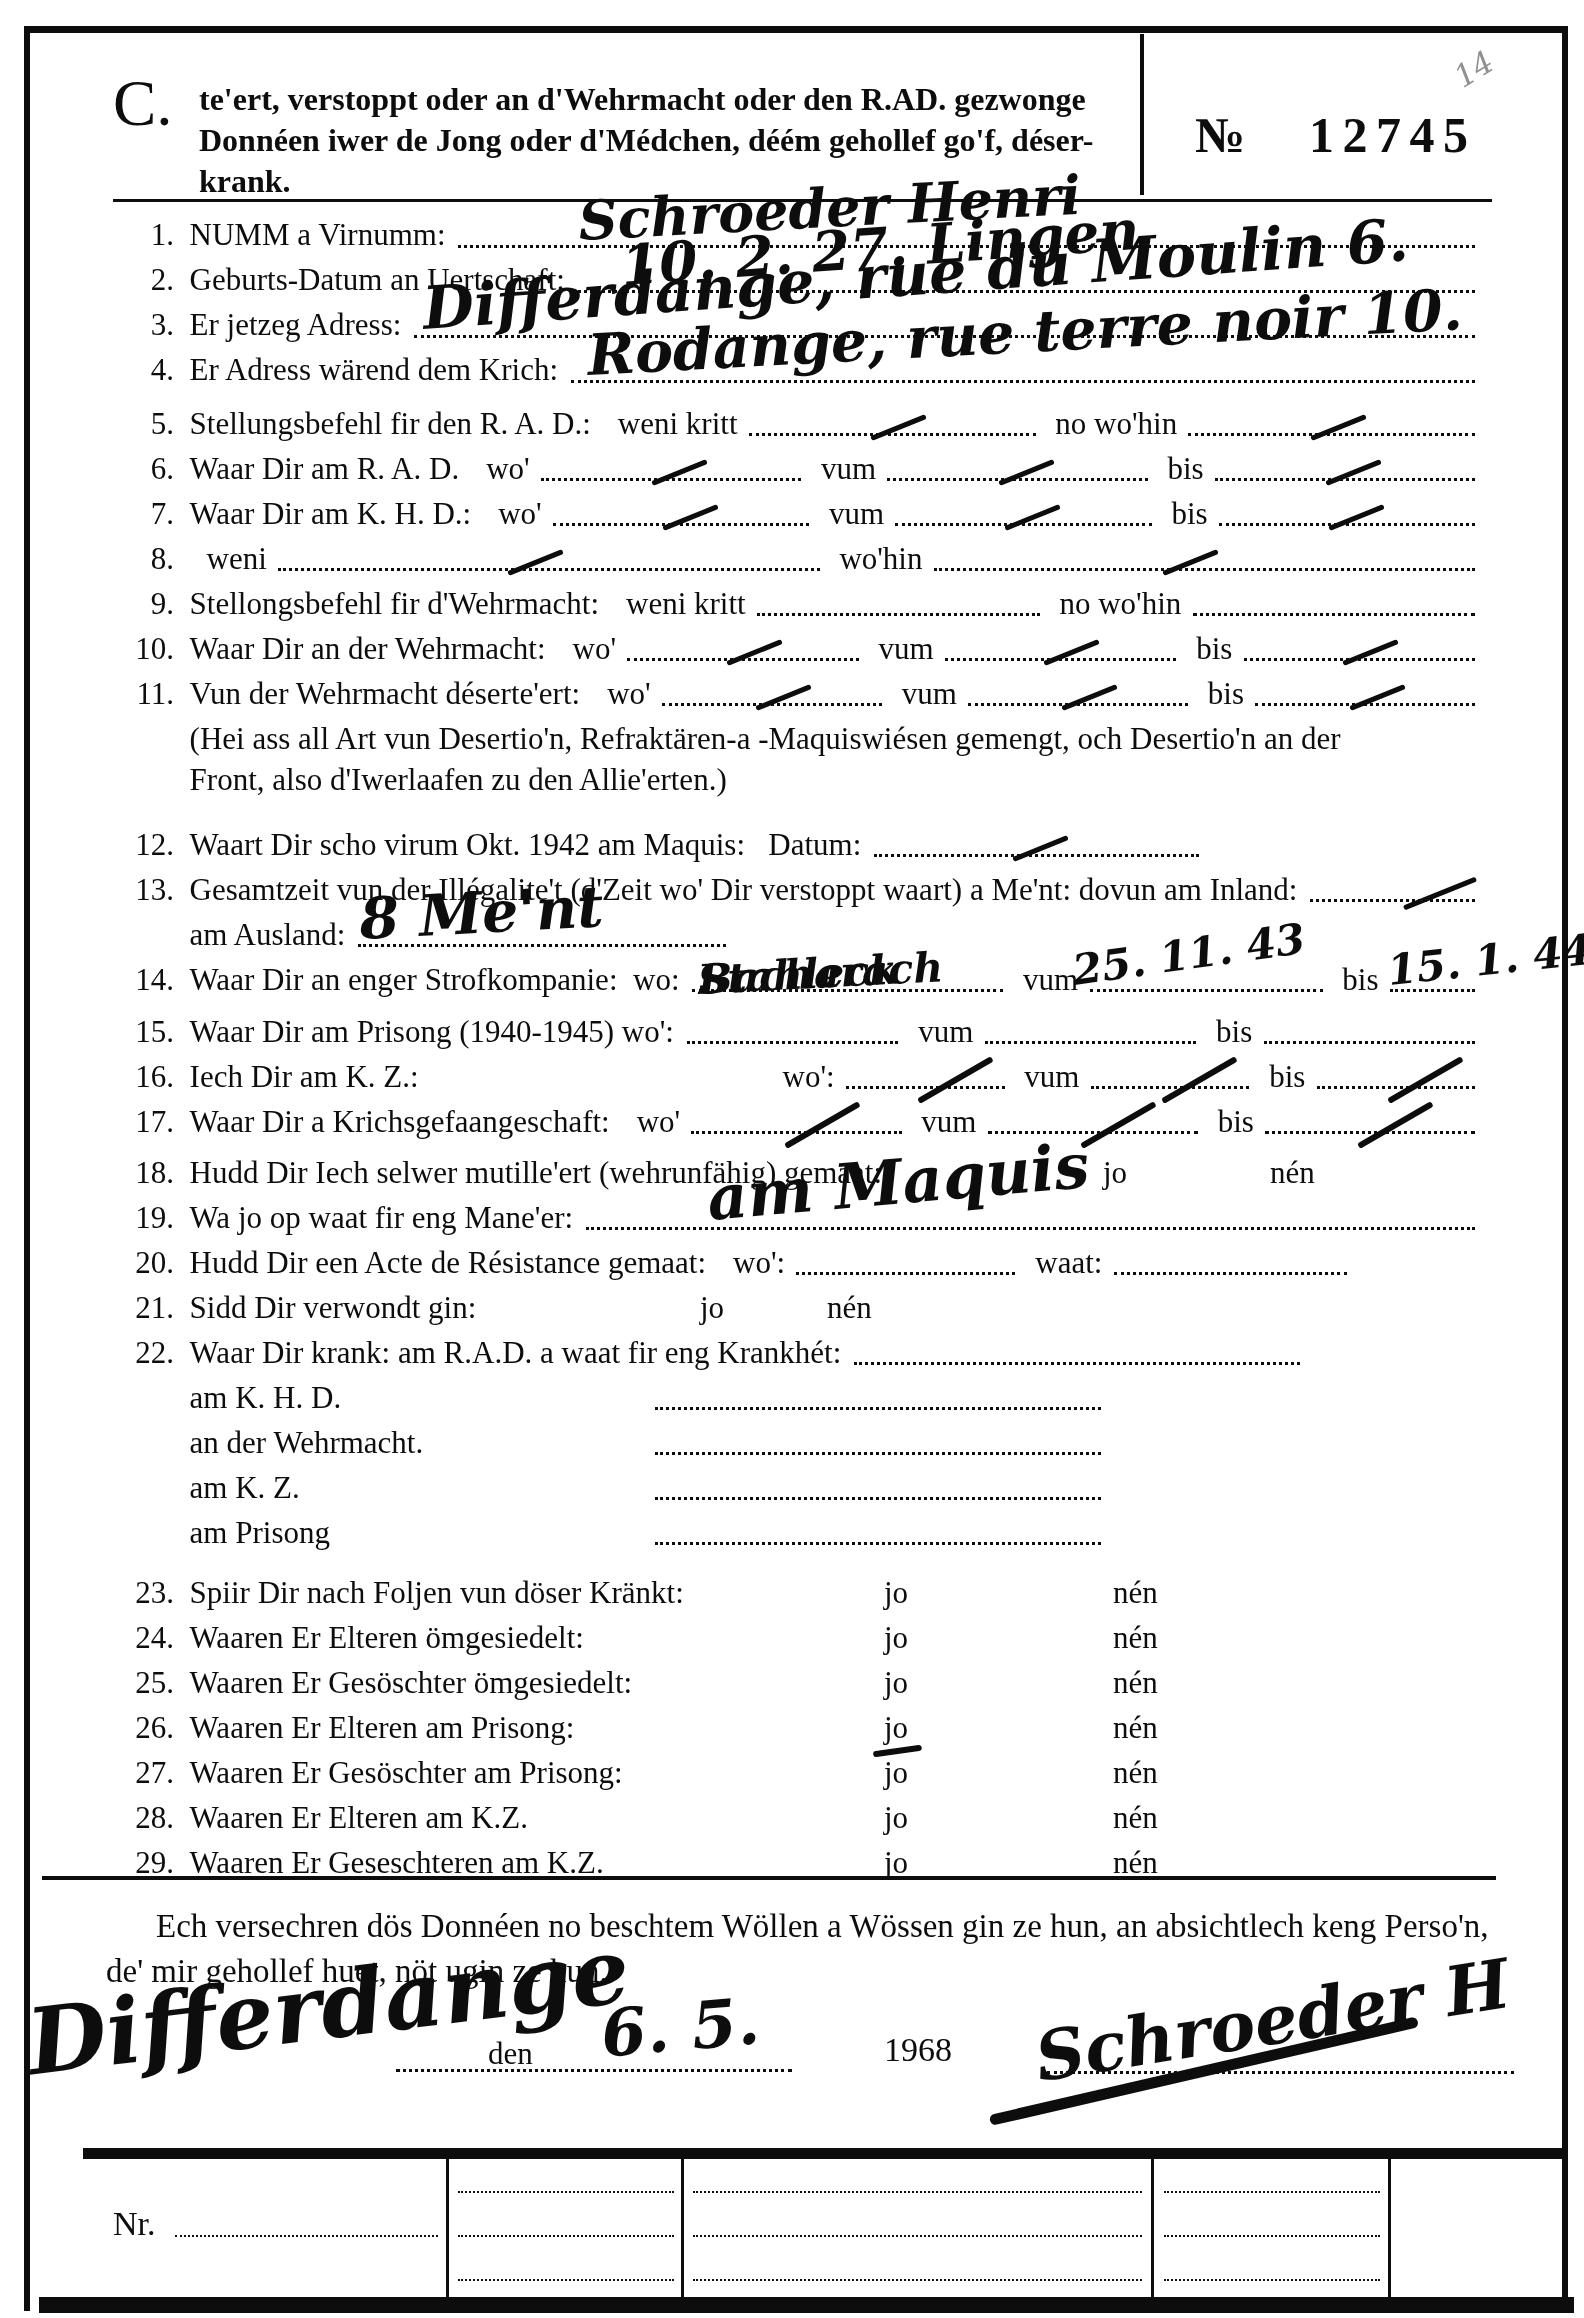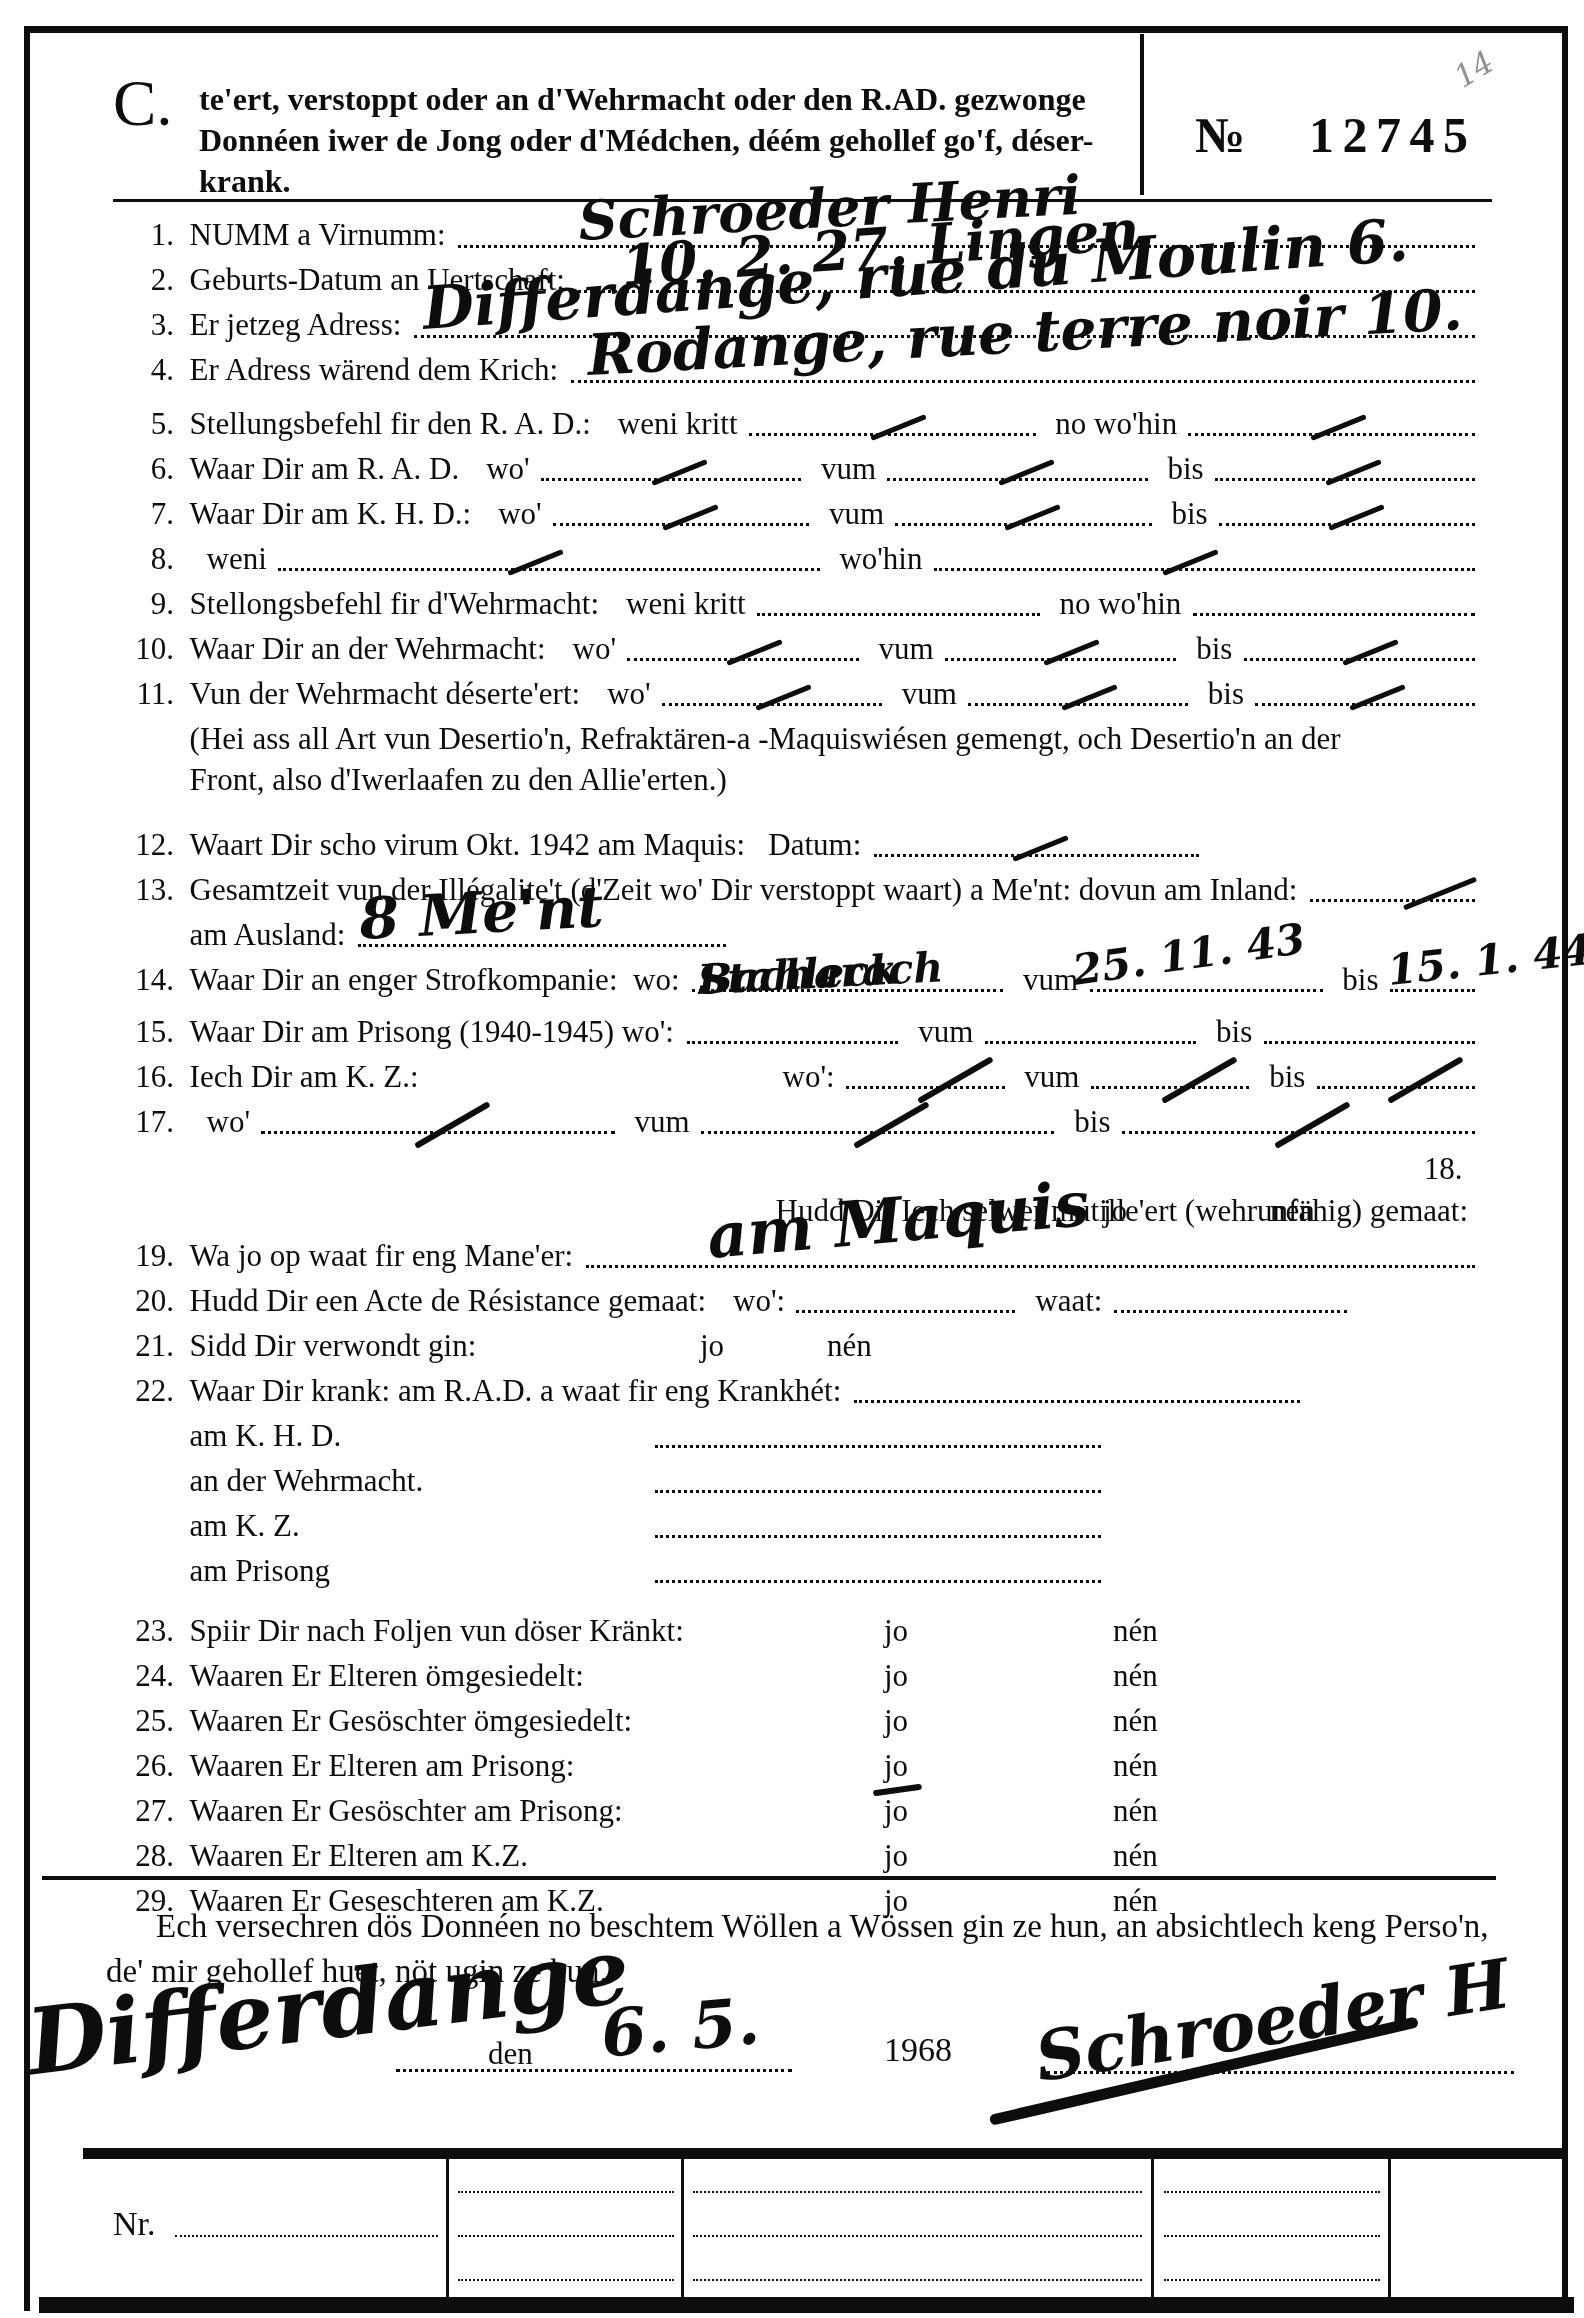--- a/index.html
+++ b/index.html
@@ -36,21 +36,21 @@
         border-radius:2.8px;transform:rotate(-22deg);}
   .yn{position:absolute;bottom:0;padding-bottom:5.7px;}
   .yn-jo{left:778px;} .yn-nen{left:1007px;}
   .yn-jo.marked::after{content:"";position:absolute;left:-11.3px;right:-14px;bottom:-2.8px;height:6.4px;
         background:#0d0d0d;transform:rotate(-8deg);border-radius:3.5px;}
   .note .label{white-space:normal;padding-bottom:0;line-height:40px;}
   .note{min-height:41px;}
   .sub22 .label{width:453px;}
   
   .r5{margin-top:8.5px;} .r12{margin-top:24px;} .r15{margin-top:7px;}
-  .r18{margin-top:5.7px;flex-direction:column;} .r23{margin-top:15.6px;}
+  .r18{margin-top:5.7px;} .r23{margin-top:15.6px;}
   .r8 .label{min-width:495px;} .r16 .label{min-width:566px;}
   .r18 .yn-jo{left:997px;} .r18 .yn-nen{left:1164px;}
   .r21 .yn-jo{left:594px;} .r21 .yn-nen{left:721px;}
   .r1 .hw{left:12%;font-size:54px;}
   .r2 .hw{left:5%;font-size:55px;transform:rotate(-4deg);}
   .r3 .hw{left:1%;font-size:59px;transform:rotate(-4deg);}
   .r4 .hw{left:2%;font-size:57px;transform:rotate(-3deg);}
   .r13 .dash{left:auto;right:-4.2px;width:78px;}
   .r13b .hw{left:2.8px;font-size:57px;}
   .r14 .f0 .hw{left:2%;font-size:41px;bottom:-11.3px;}
@@ -294,20 +294,21 @@
         <span class="dots f1">
           <span class="dash"></span>
         </span>
         <span class="pre">bis</span>
         <span class="dots f2">
           <span class="dash"></span>
         </span>
       </div>
       <div class="row r17">
         <span class="num">17.</span>
+        <span class="label">Waar Dir a Krichsgefaangeschaft:</span>
         <span class="pre">wo'</span>
         <span class="dots f0">
           <span class="dash"></span>
         </span>
         <span class="pre">vum</span>
         <span class="dots f1">
           <span class="dash"></span>
         </span>
         <span class="pre">bis</span>
         <span class="dots f2">

